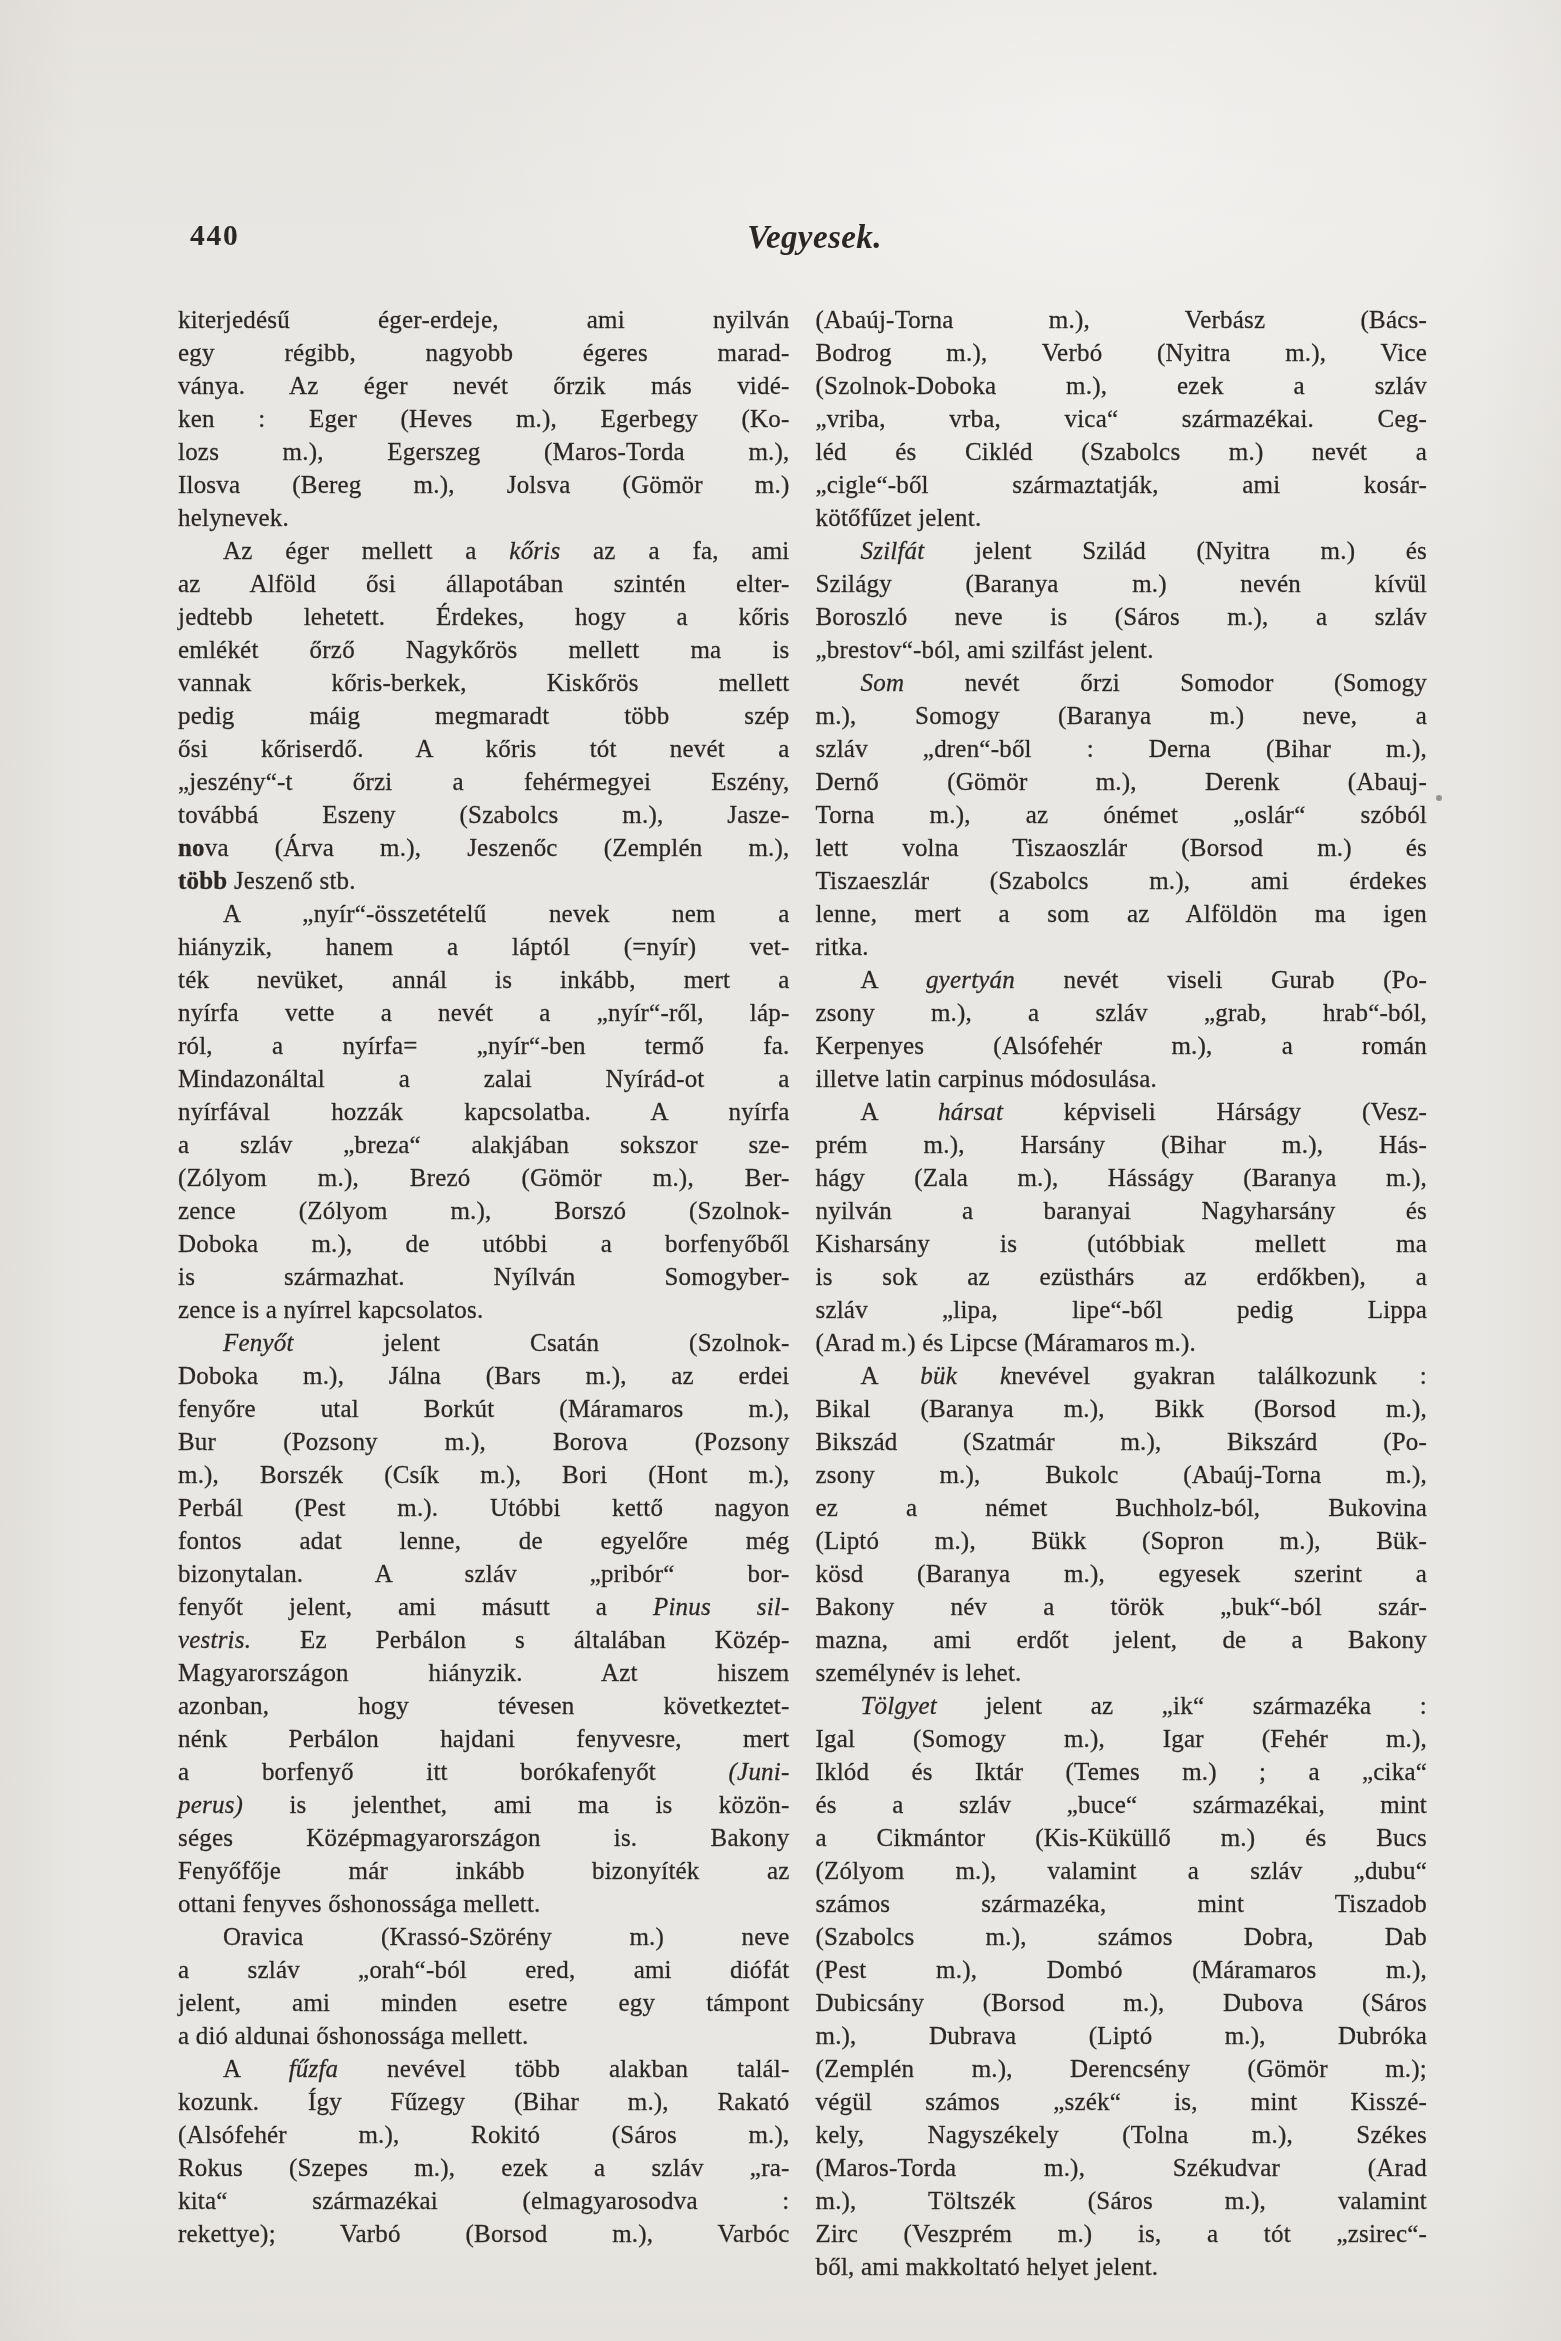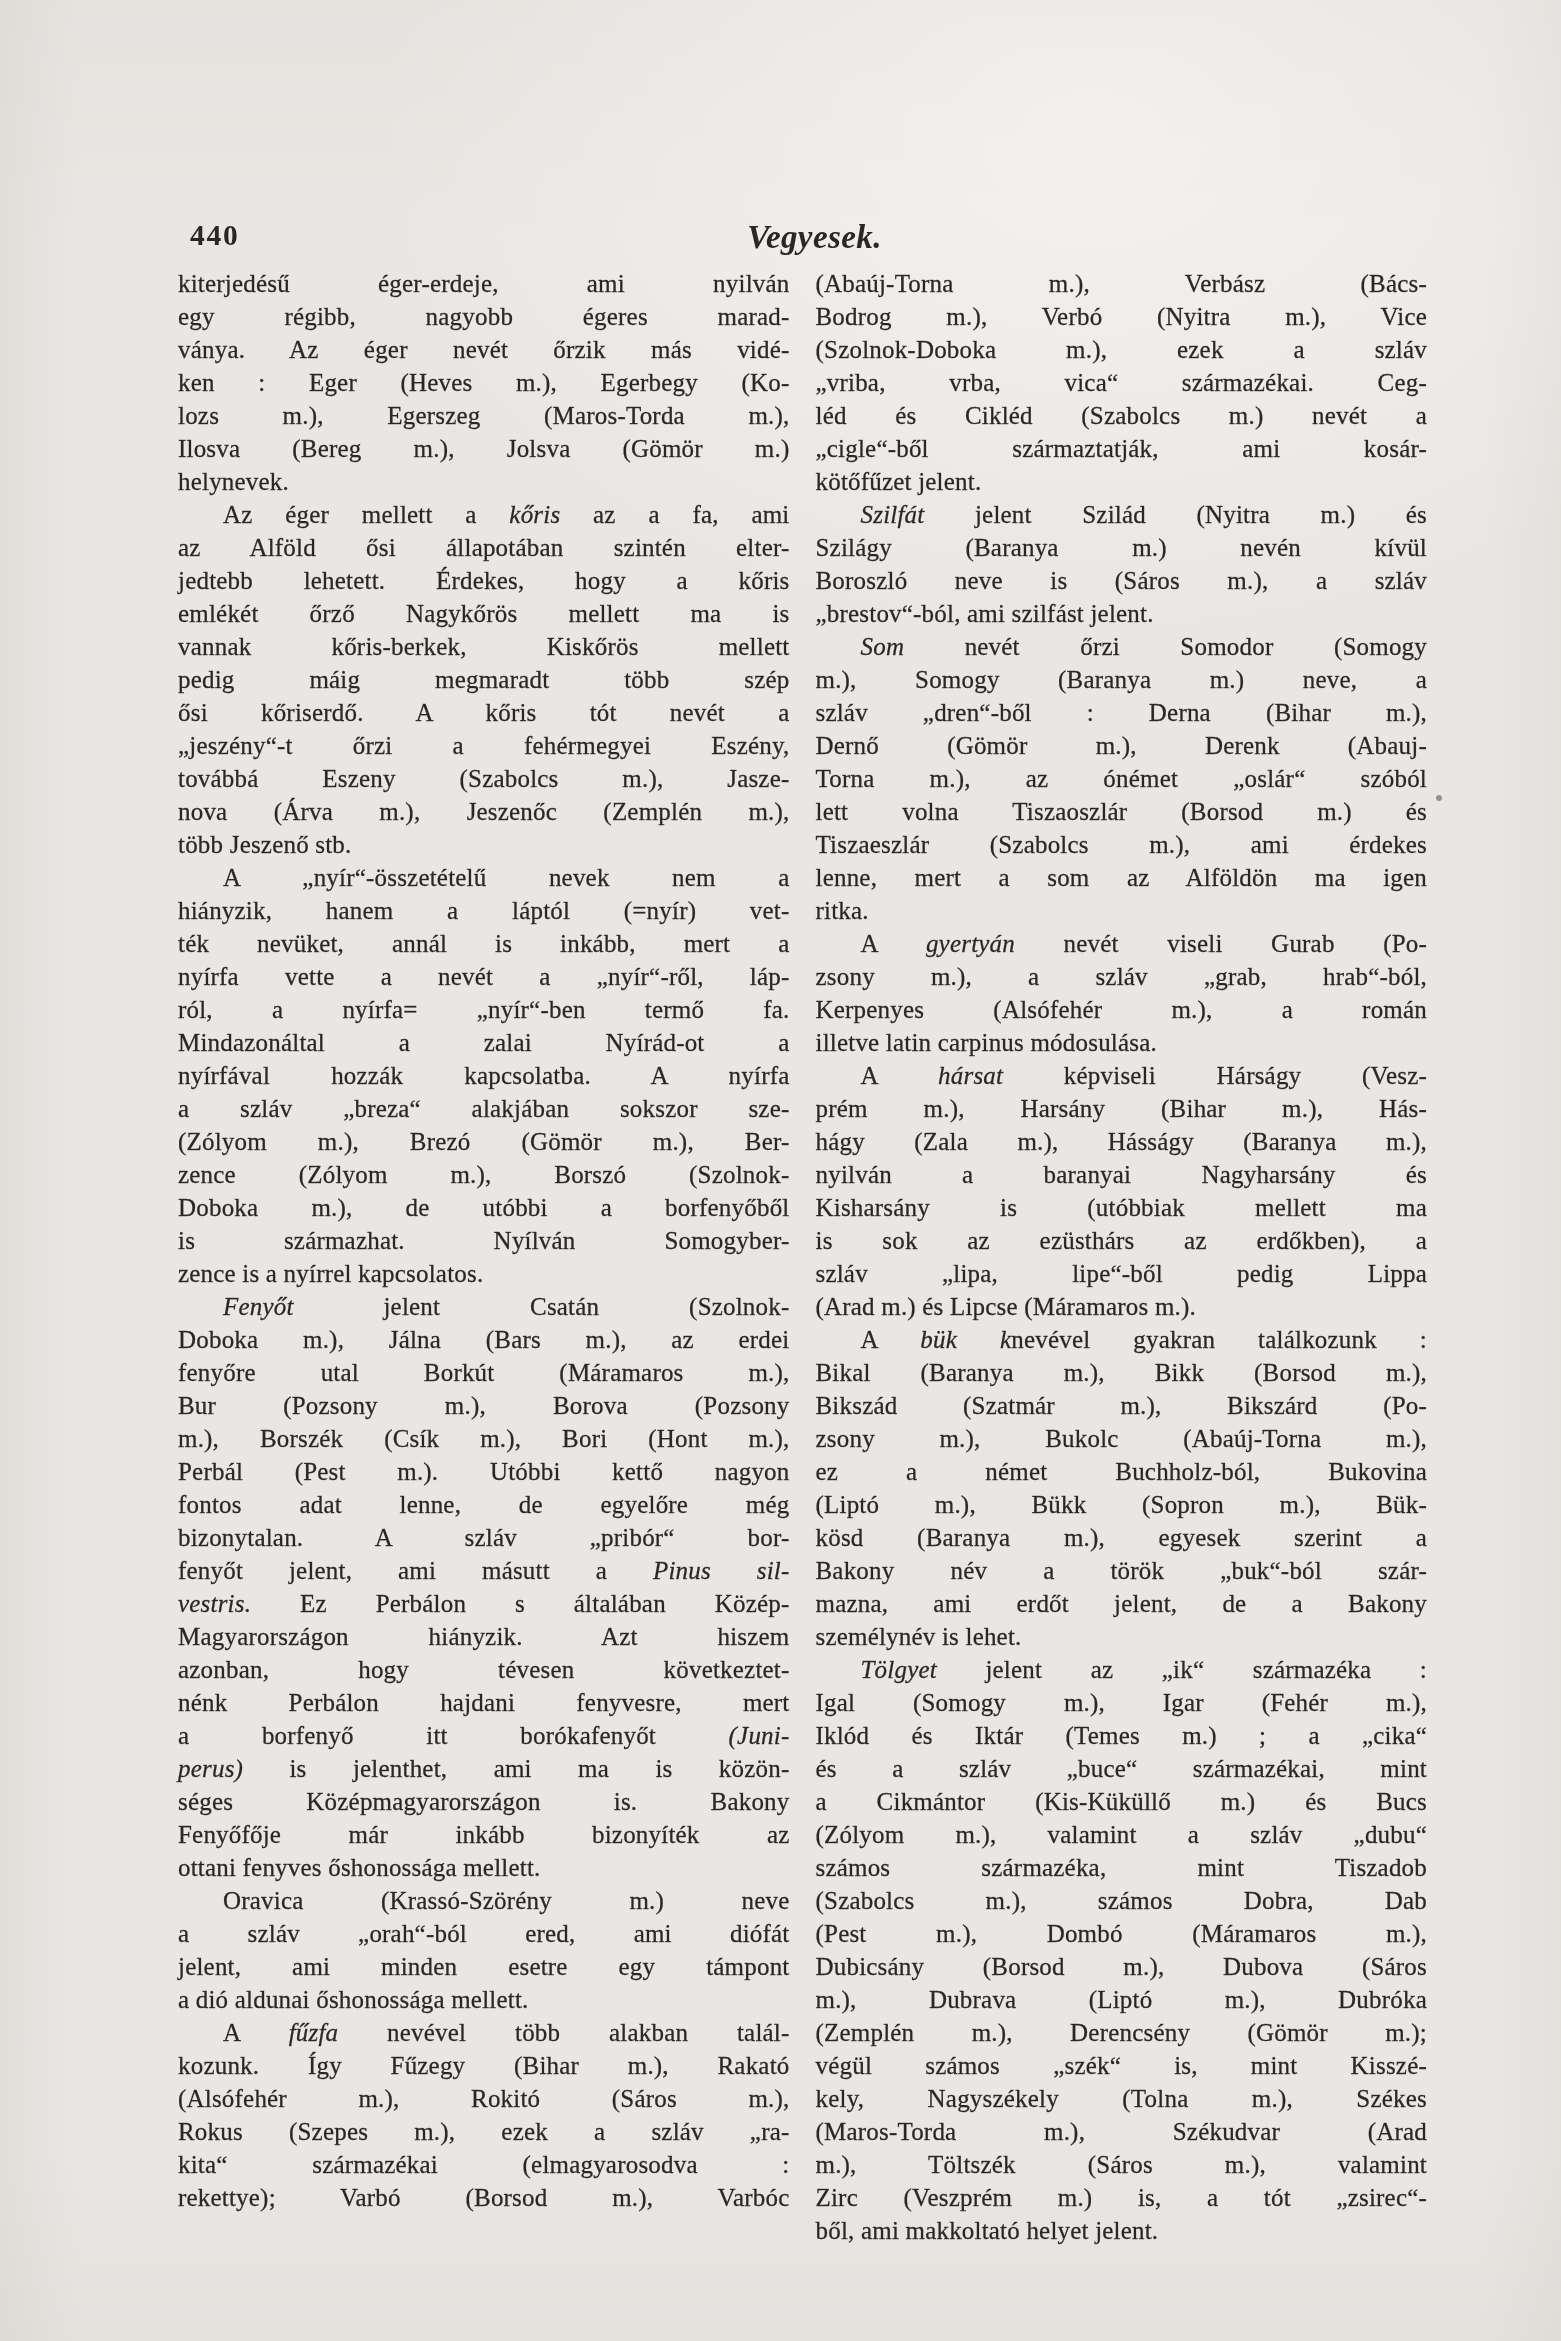--- a/index.html
+++ b/index.html
@@ -31,35 +31,35 @@
     font-size:29.5px;font-weight:700;letter-spacing:1.7px;
   }
   .running-title{
     position:absolute;left:0;right:0;top:0;text-align:center;
     font-size:33px;font-style:italic;font-weight:700;letter-spacing:0.4px;
   }
   .columns{
     position:absolute;left:178px;top:267px;width:1249px;
     display:flex;gap:26px;
   }
-  .column{width:612px;}
+  .column{width:612px;margin-top:36px;}
   .paragraph{margin:0;}
   .line{
     font-size:25px;
     height:33px;line-height:33px;
     text-align:justify;
     text-align-last:justify;
     letter-spacing:0.2px;
     -webkit-text-stroke:0.3px rgba(42,39,36,0.85);
     white-space:nowrap;
   }
   .line.last{text-align-last:left;}
   .line.indent{text-indent:45px;}
   .i{font-style:italic;}
-  .b{font-weight:400;}
+  .b{font-weight:700;}
   .r{font-style:normal;}
   .ink-speck{
     position:absolute;left:1436px;top:795px;width:6px;height:6px;
     border-radius:50%;background:rgba(70,66,62,0.5);
   }
 </style>
 </head>
 <body>
 
 <div class="scan-shade"></div>

